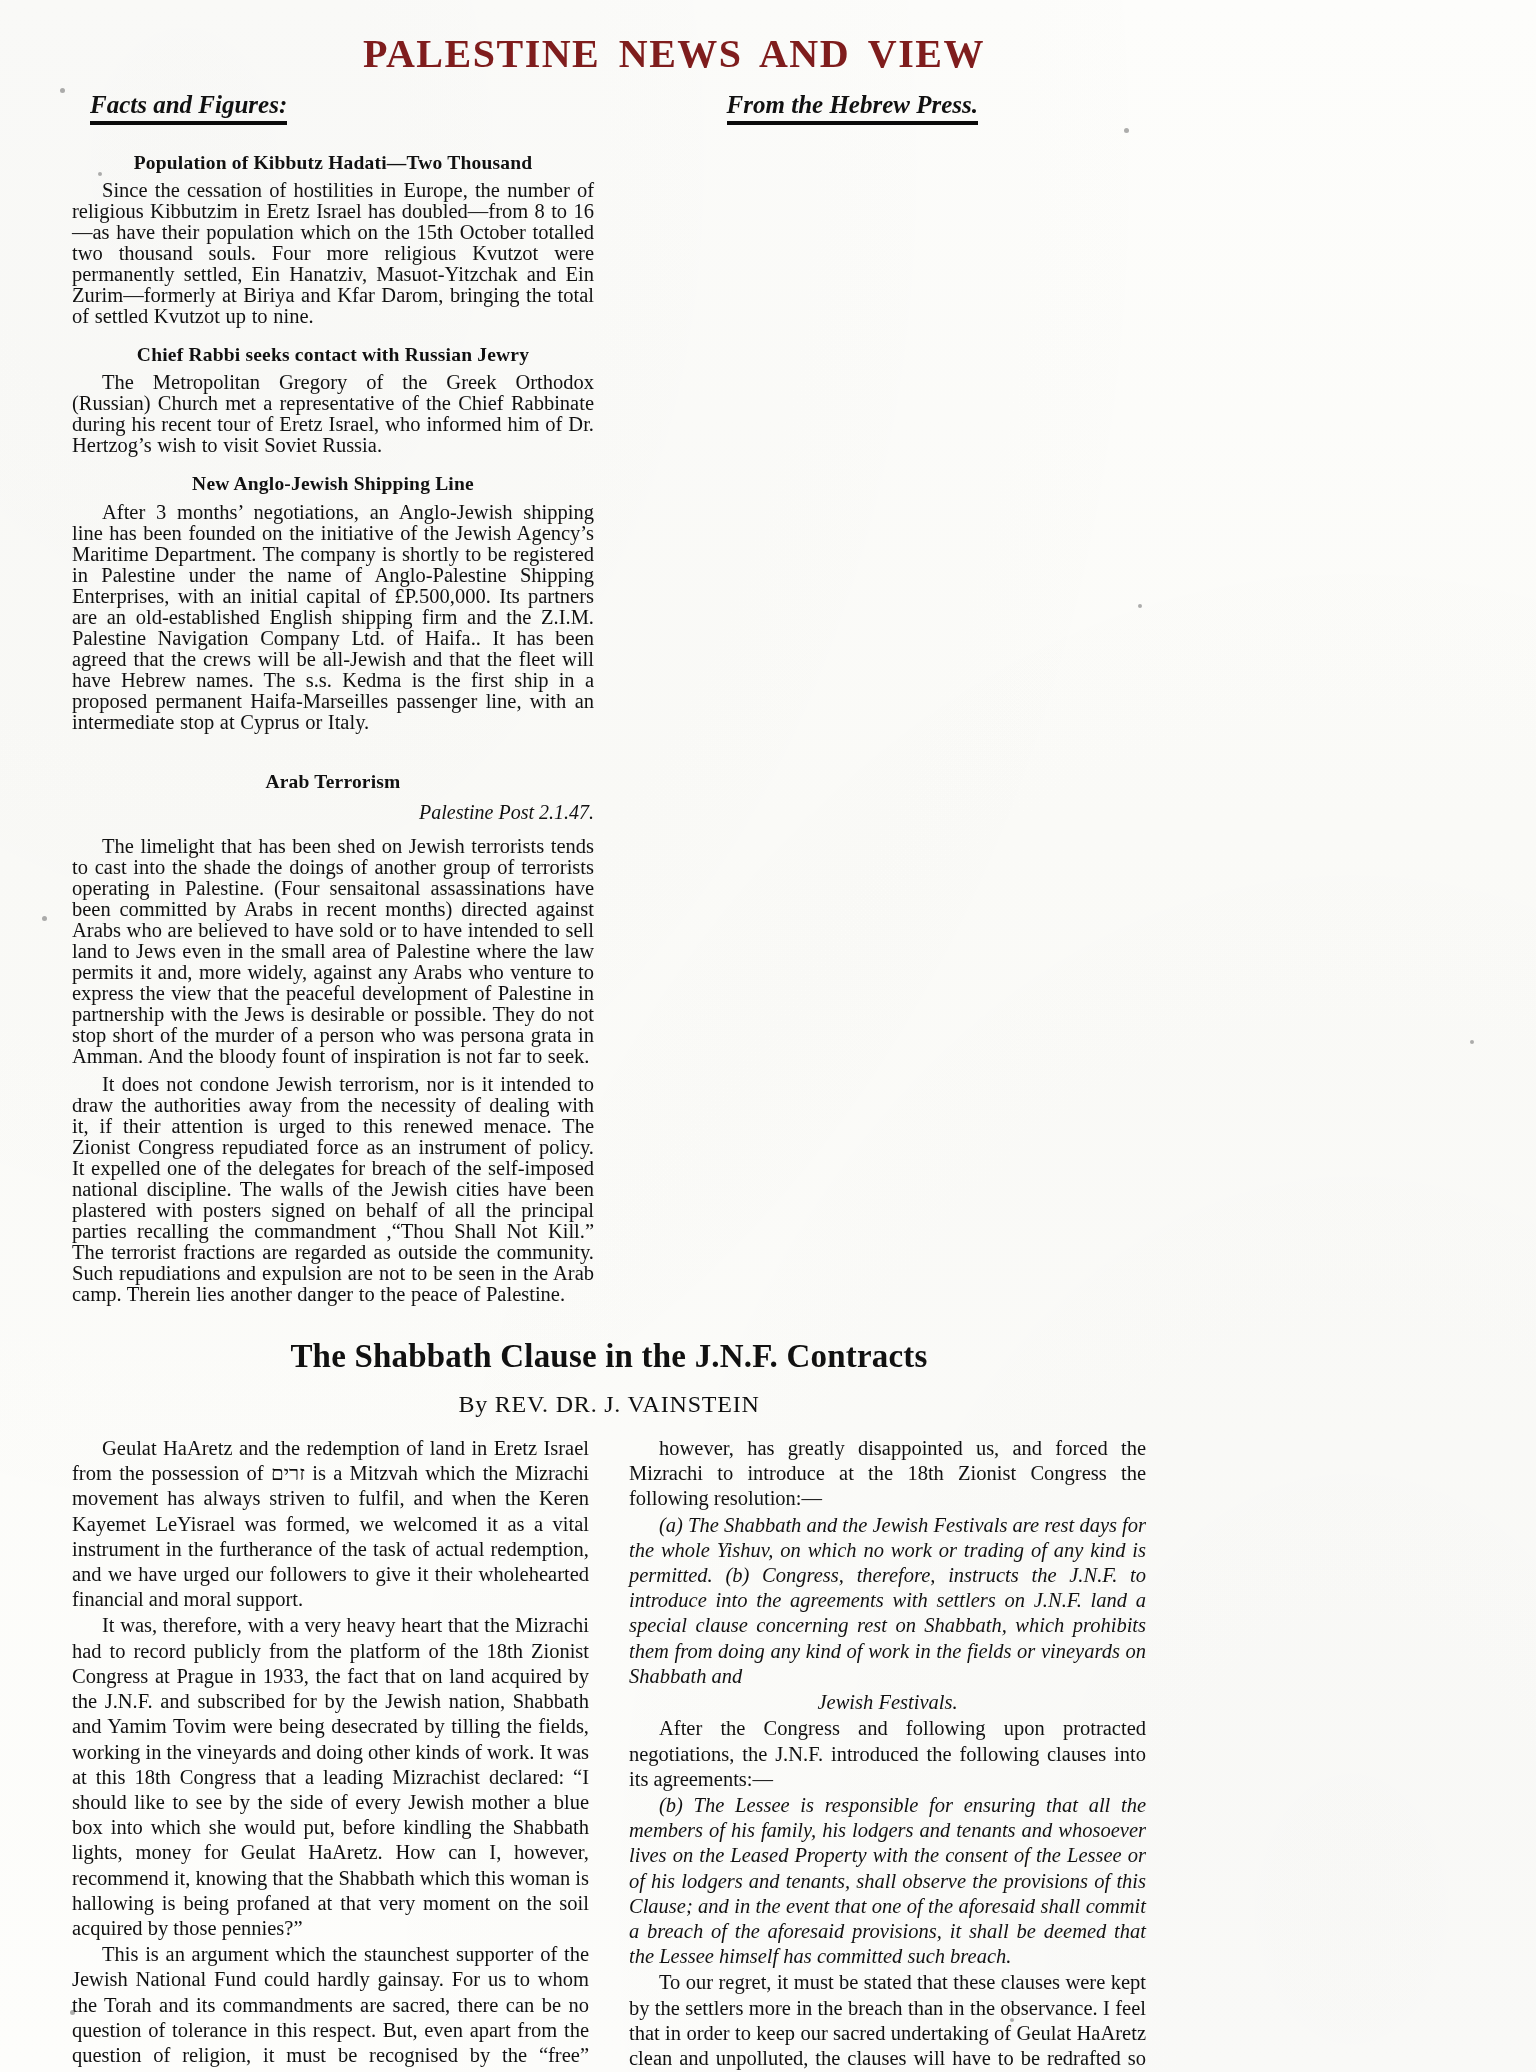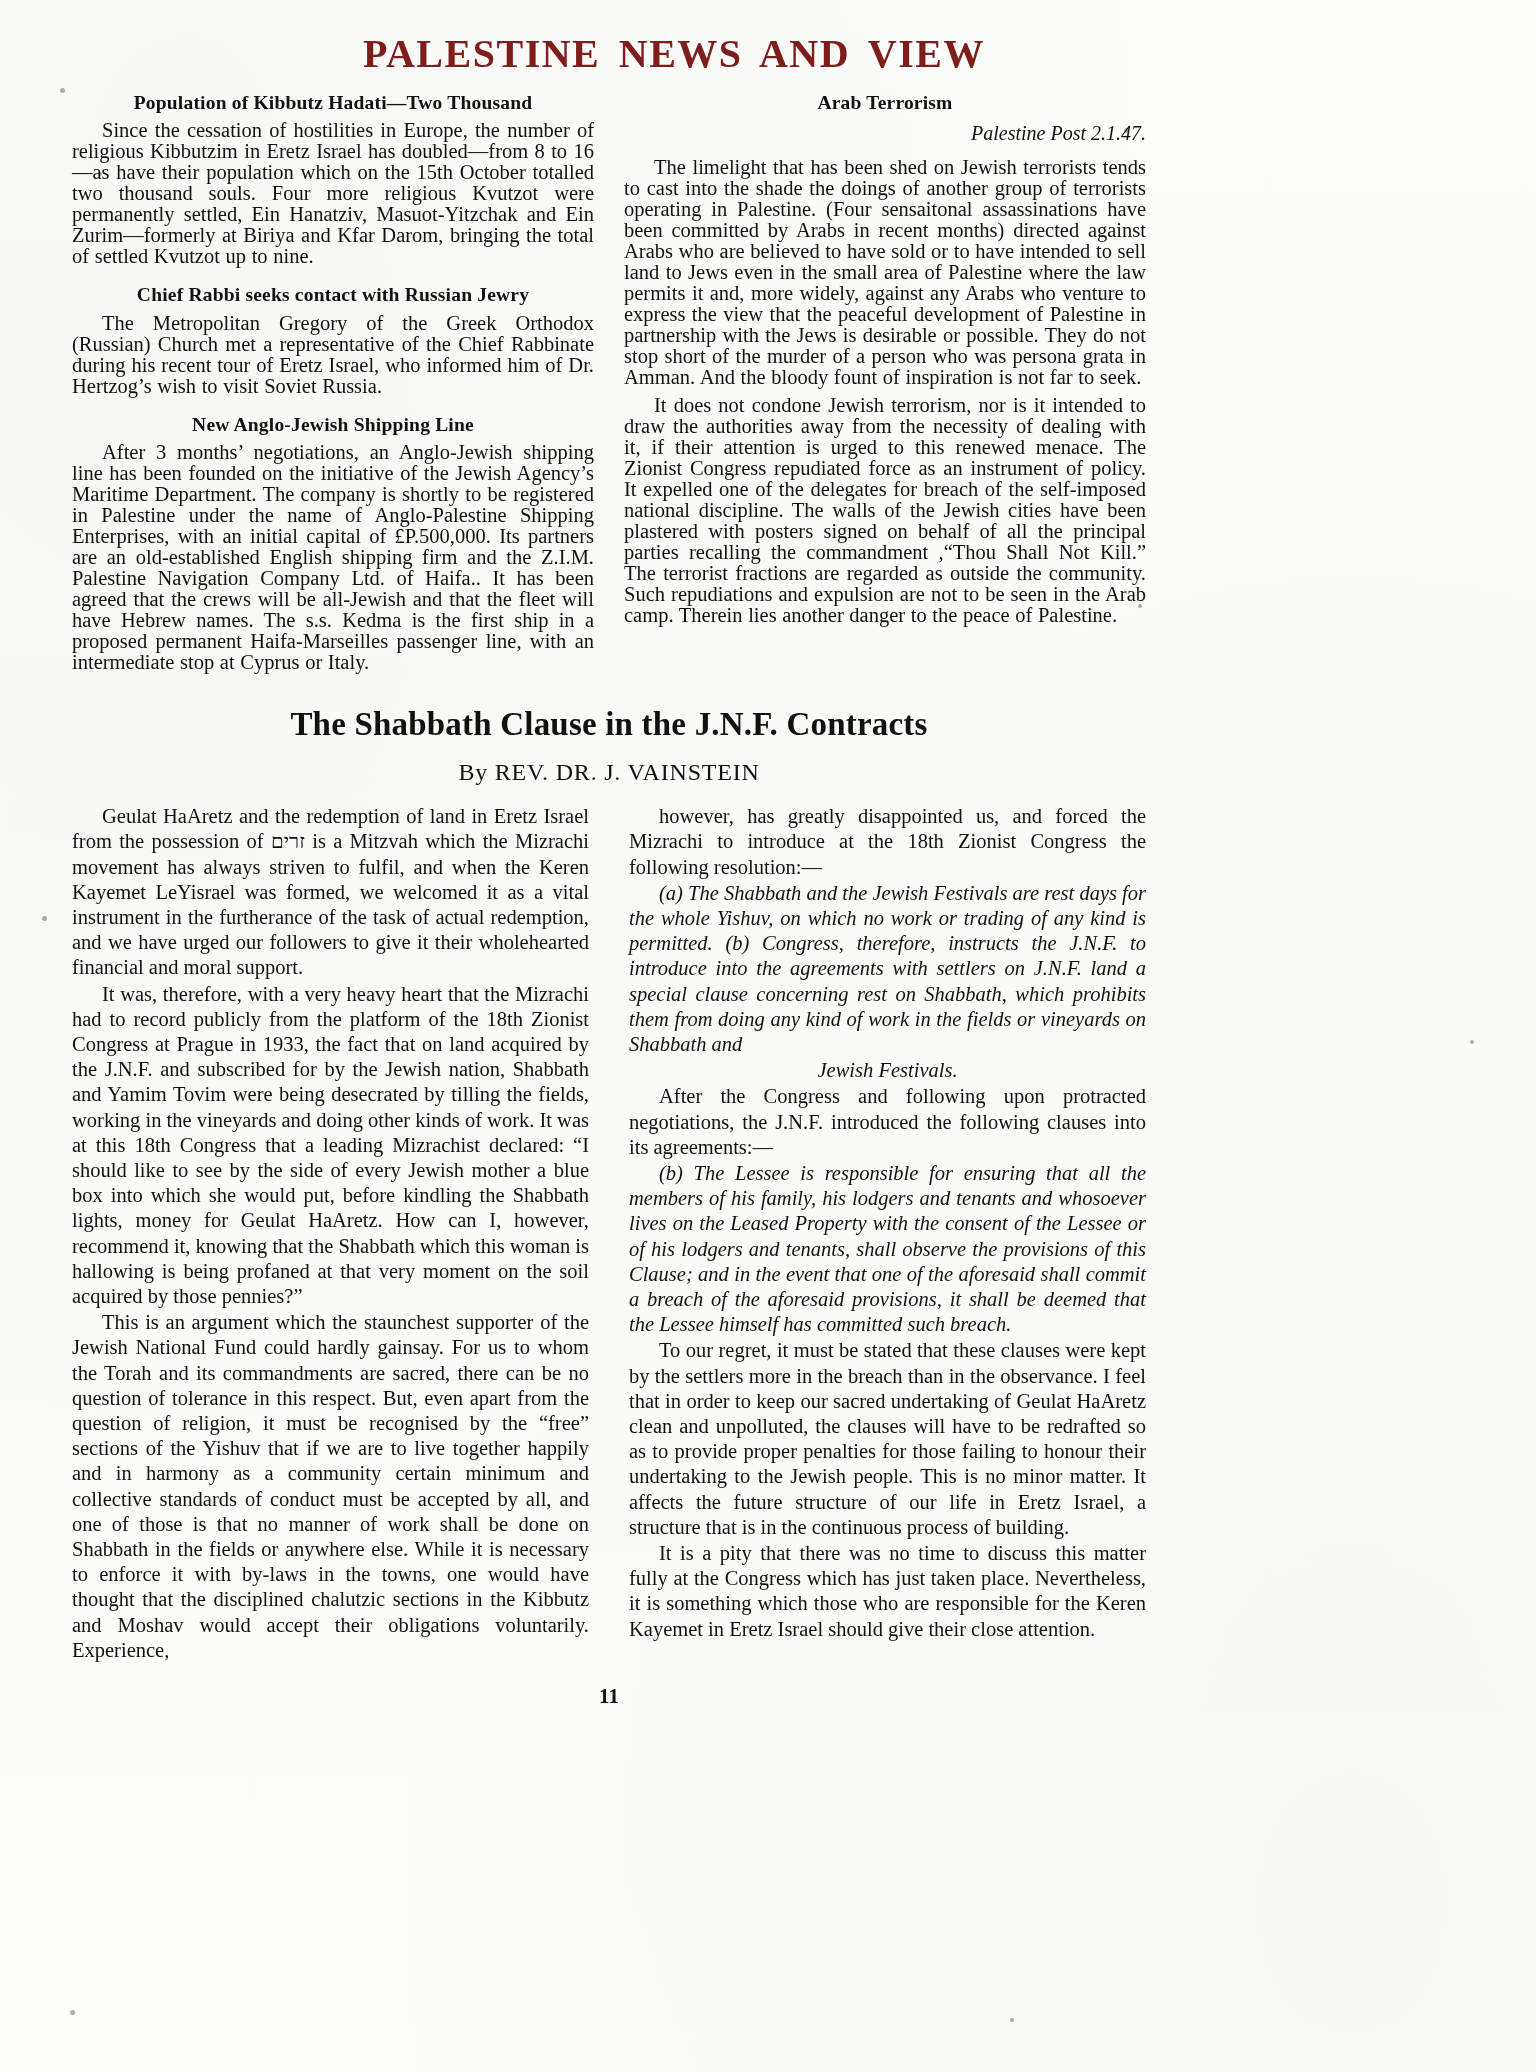--- a/index.html
+++ b/index.html
@@ -57,20 +57,21 @@
     padding-bottom: 2px;
     line-height: 1.1;
   }
   .rubric.left { margin-left: 18px; }
   .rubric.right { margin-right: 168px; }
 
   
   .news-cols {
     display: flex;
     gap: 30px;
+    flex-direction: column;
   }
   .news-col { width: 522px; }
 
   h3.sec-head {
     text-align: center;
     font-weight: bold;
     font-size: 19.5px;
     letter-spacing: 0.2px;
     margin: 16px 0 6px 0;
     line-height: 1.2;
@@ -155,20 +156,24 @@
 <div class="speck" style="left:1138px; top:604px; width:4px; height:4px;"></div>
 <div class="speck" style="left:42px;  top:916px; width:5px; height:5px;"></div>
 <div class="speck" style="left:1470px; top:1040px; width:4px; height:4px;"></div>
 <div class="speck" style="left:70px;  top:2010px; width:5px; height:5px;"></div>
 <div class="speck" style="left:1010px; top:2018px; width:4px; height:4px;"></div>
 
 <div class="inner">
 
   <h1 class="masthead">PALESTINE NEWS AND  VIEW</h1>
 
+  <div class="subhead-row">
+    <div class="rubric left">Facts and Figures:</div>
+    <div class="rubric right">From the Hebrew Press.</div>
+  </div>
 
   <div class="news-cols">
 
     <div class="news-col">
 
       <h3 class="sec-head">Population of Kibbutz Hadati—Two Thousand</h3>
       <p class="body">Since the cessation of hostilities in Europe, the number of religious Kibbutzim in Eretz Israel has doubled—from 8 to 16—as have their population which on the 15th October totalled two thousand souls.  Four more religious Kvutzot were permanently settled, Ein Hanatziv, Masuot-Yitzchak and Ein Zurim—formerly at Biriya and Kfar Darom, bringing the total of settled Kvutzot up to nine.</p>
 
       <h3 class="sec-head">Chief Rabbi seeks contact with Russian Jewry</h3>
       <p class="body">The Metropolitan Gregory of the Greek Orthodox (Russian) Church met a representative of the Chief Rabbinate during his recent tour of Eretz Israel, who informed him of Dr. Hertzog’s wish to visit Soviet Russia.</p>

